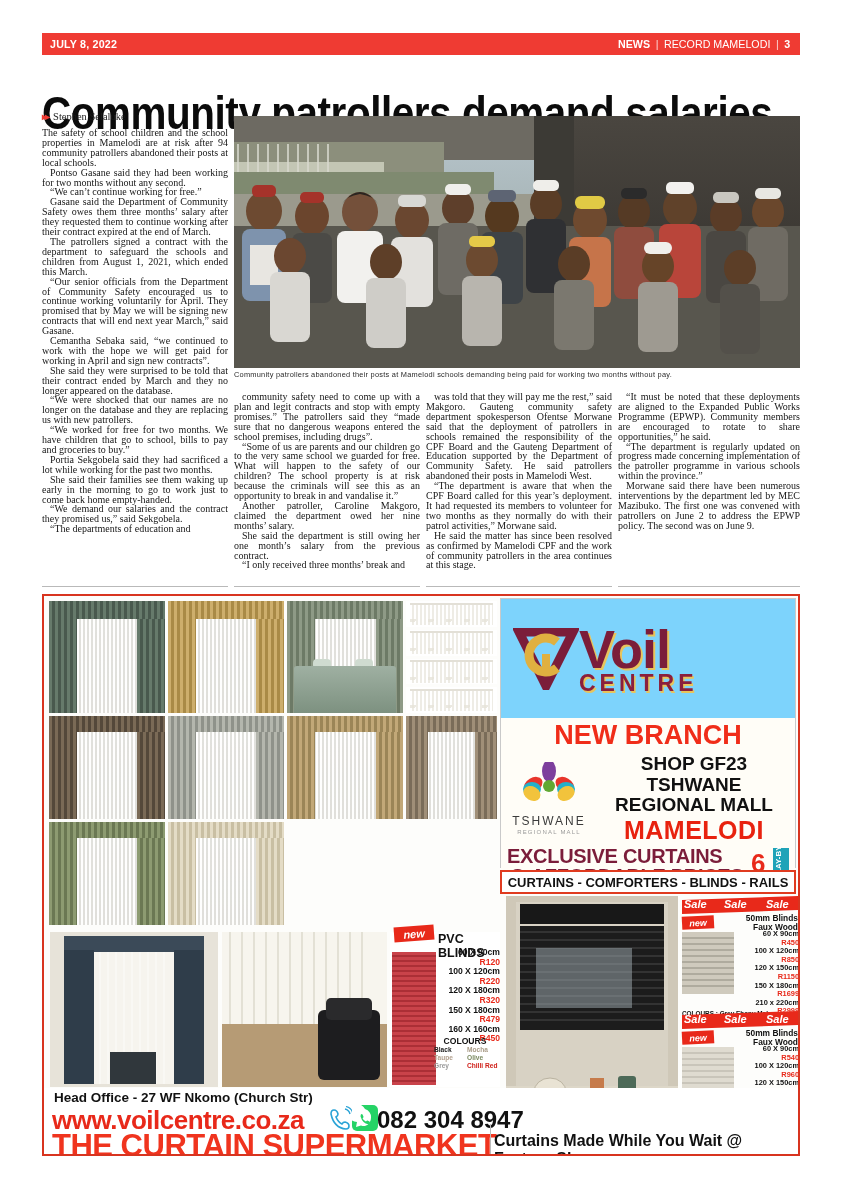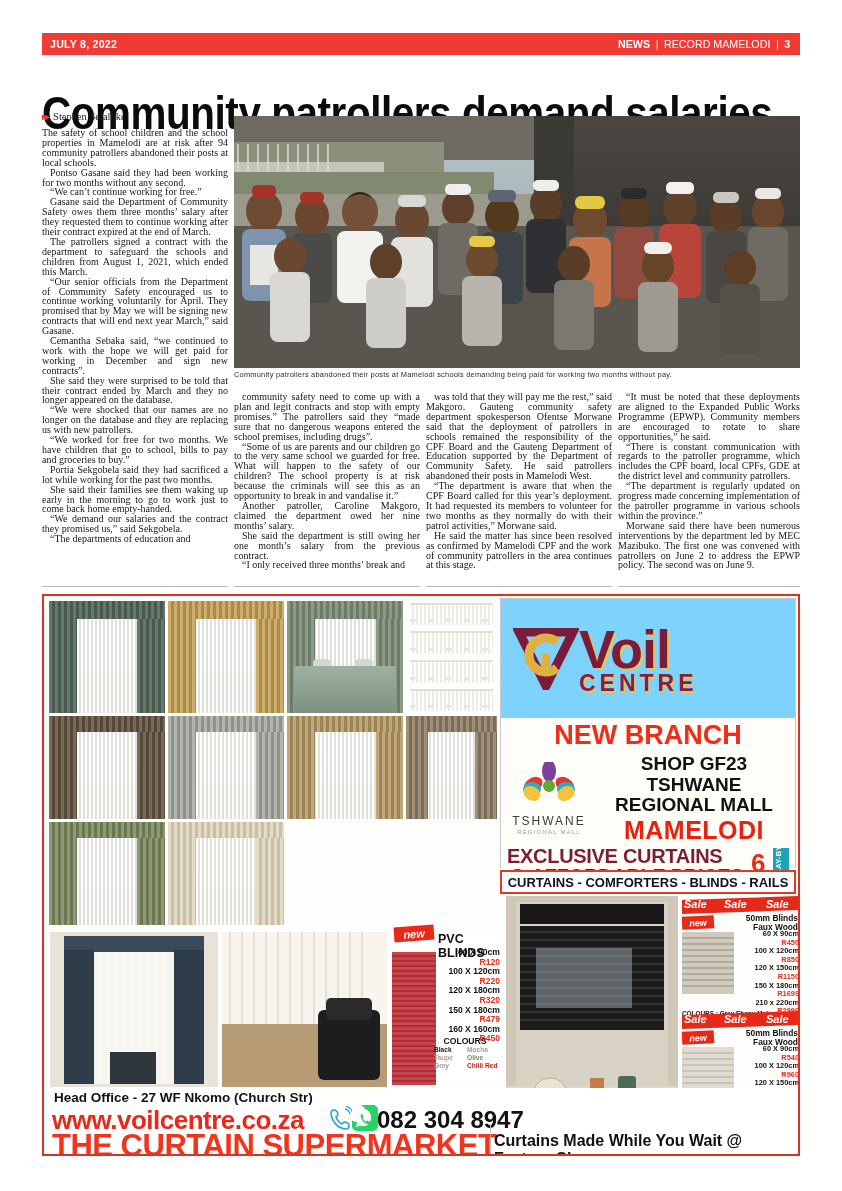--- a/index.html
+++ b/index.html
@@ -384,21 +384,21 @@
   </div>
   <div class="caption">Community patrollers abandoned their posts at Mamelodi schools demanding being paid for working two months without pay.</div>
 
   <div class="col col1">
       <p class="first">The safety of school children and the school properties in Mamelodi are at risk after 94 community patrollers abandoned their posts at local schools.</p>
       <p>Pontso Gasane said they had been working for two months without any second.</p>
       <p>“We can’t continue working for free.”</p>
       <p>Gasane said the Department of Community Safety owes them three months’ salary after they requested them to continue working after their contract expired at the end of March.</p>
       <p>The patrollers signed a contract with the department to safeguard the schools and children from August 1, 2021, which ended this March.</p>
       <p>“Our senior officials from the Department of Community Safety encouraged us to continue working voluntarily for April. They promised that by May we will be signing new contracts that will end next year March,” said Gasane.</p>
-      <p>Cemantha Sebaka said, “we continued to work with the hope we will get paid for working in December and sign new contracts”.</p>
+      <p>Cemantha Sebaka said, “we continued to work with the hope we will get paid for working in April and sign new contracts”.</p>
       <p>She said they were surprised to be told that their contract ended by March and they no longer appeared on the database.</p>
       <p>“We were shocked that our names are no longer on the database and they are replacing us with new patrollers.</p>
       <p>“We worked for free for two months. We have children that go to school, bills to pay and groceries to buy.”</p>
       <p>Portia Sekgobela said they had sacrificed a lot while working for the past two months.</p>
       <p>She said their families see them waking up early in the morning to go to work just to come back home empty-handed.</p>
       <p>“We demand our salaries and the contract they promised us,” said Sekgobela.</p>
       <p>“The departments of education and</p>
     </div>
   <div class="col col2">
       <p>community safety need to come up with a plan and legit contracts and stop with empty promises.” The patrollers said they “made sure that no dangerous weapons entered the school premises, including drugs”.</p>
@@ -407,21 +407,20 @@
       <p>She said the department is still owing her one month’s salary from the previous contract.</p>
       <p>“I only received three months’ break and</p>
     </div>
   <div class="col col3">
       <p>was told that they will pay me the rest,” said Makgoro. Gauteng community safety department spokesperson Ofentse Morwane said that the deployment of patrollers in schools remained the responsibility of the CPF Board and the Gauteng Department of Education supported by the Department of Community Safety. He said patrollers abandoned their posts in Mamelodi West.</p>
       <p>“The department is aware that when the CPF Board called for this year’s deployment. It had requested its members to volunteer for two months as they normally do with their patrol activities,” Morwane said.</p>
       <p>He said the matter has since been resolved as confirmed by Mamelodi CPF and the work of community patrollers in the area continues at this stage.</p>
     </div>
   <div class="col col4">
       <p>“It must be noted that these deployments are aligned to the Expanded Public Works Programme (EPWP). Community members are encouraged to rotate to share opportunities,” he said.</p>
-      <p>“There is constant communication with regards to the patroller programme, which includes the CPF board, local CPFs, GDE at the district level and community patrollers.</p>
       <p>“The department is regularly updated on progress made concerning implementation of the patroller programme in various schools within the province.”</p>
       <p>Morwane said there have been numerous interventions by the department led by MEC Mazibuko. The first one was convened with patrollers on June 2 to address the EPWP policy. The second was on June 9.</p>
     </div>
 
   <div class="rule rule-c1"></div>
   <div class="rule rule-c2"></div>
   <div class="rule rule-c3"></div>
   <div class="rule rule-c4"></div>
 
   <div class="ad">

